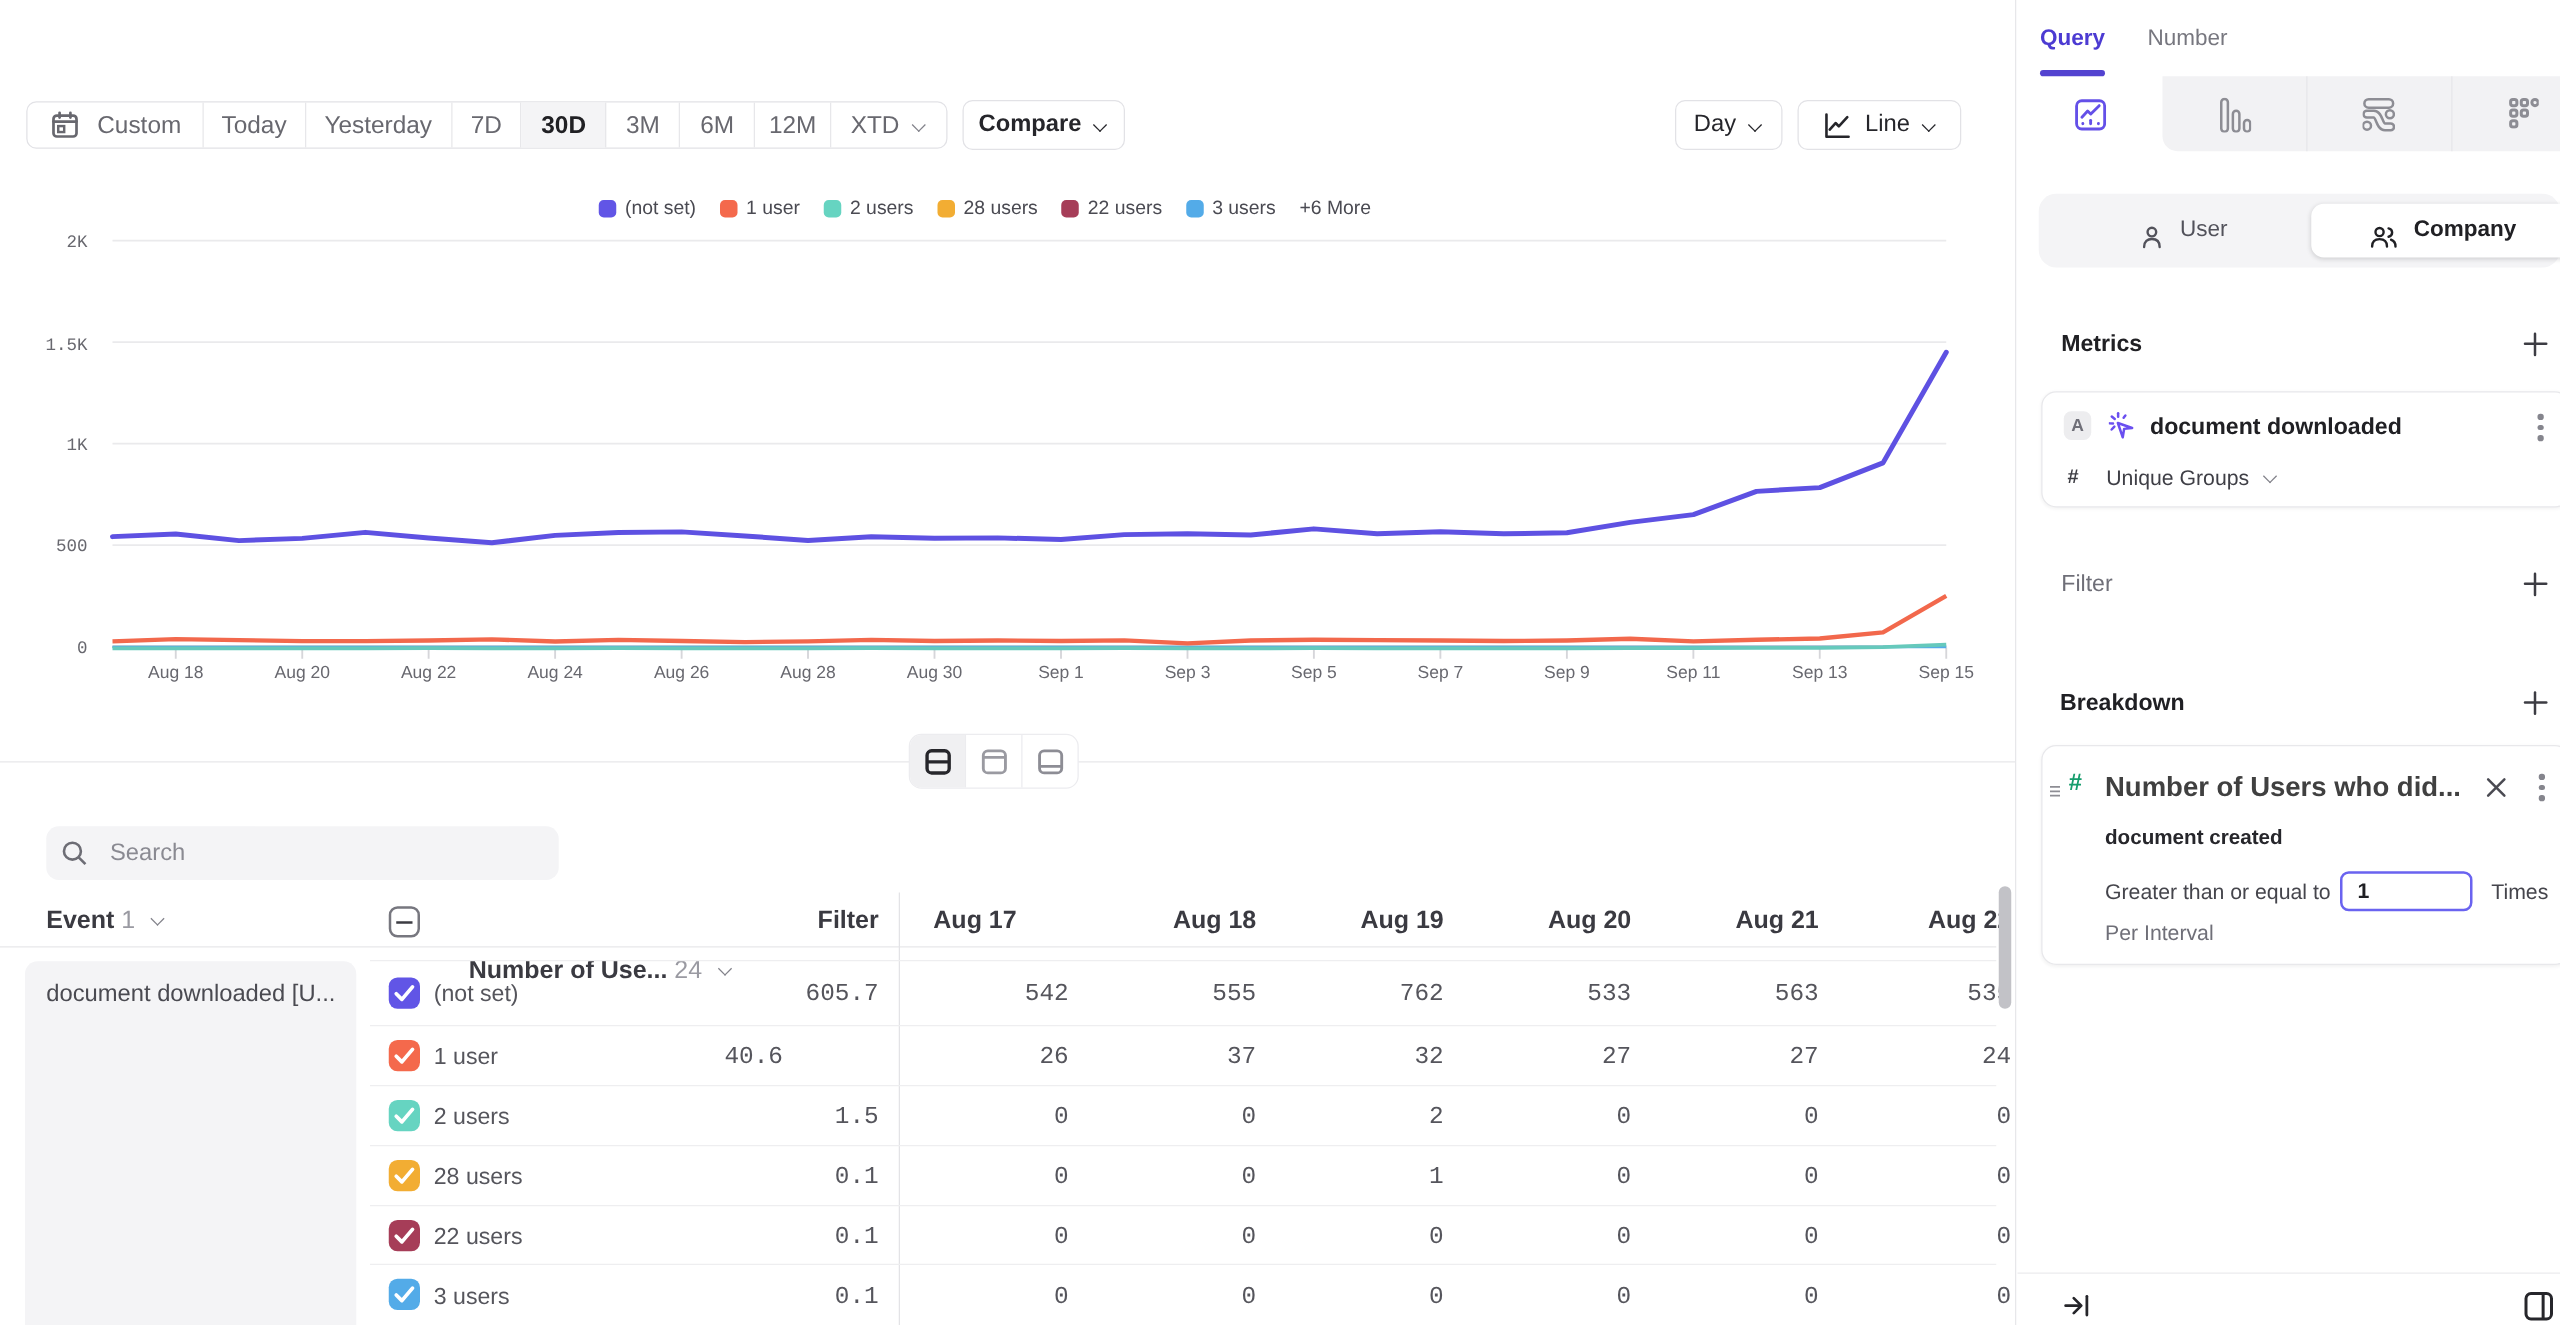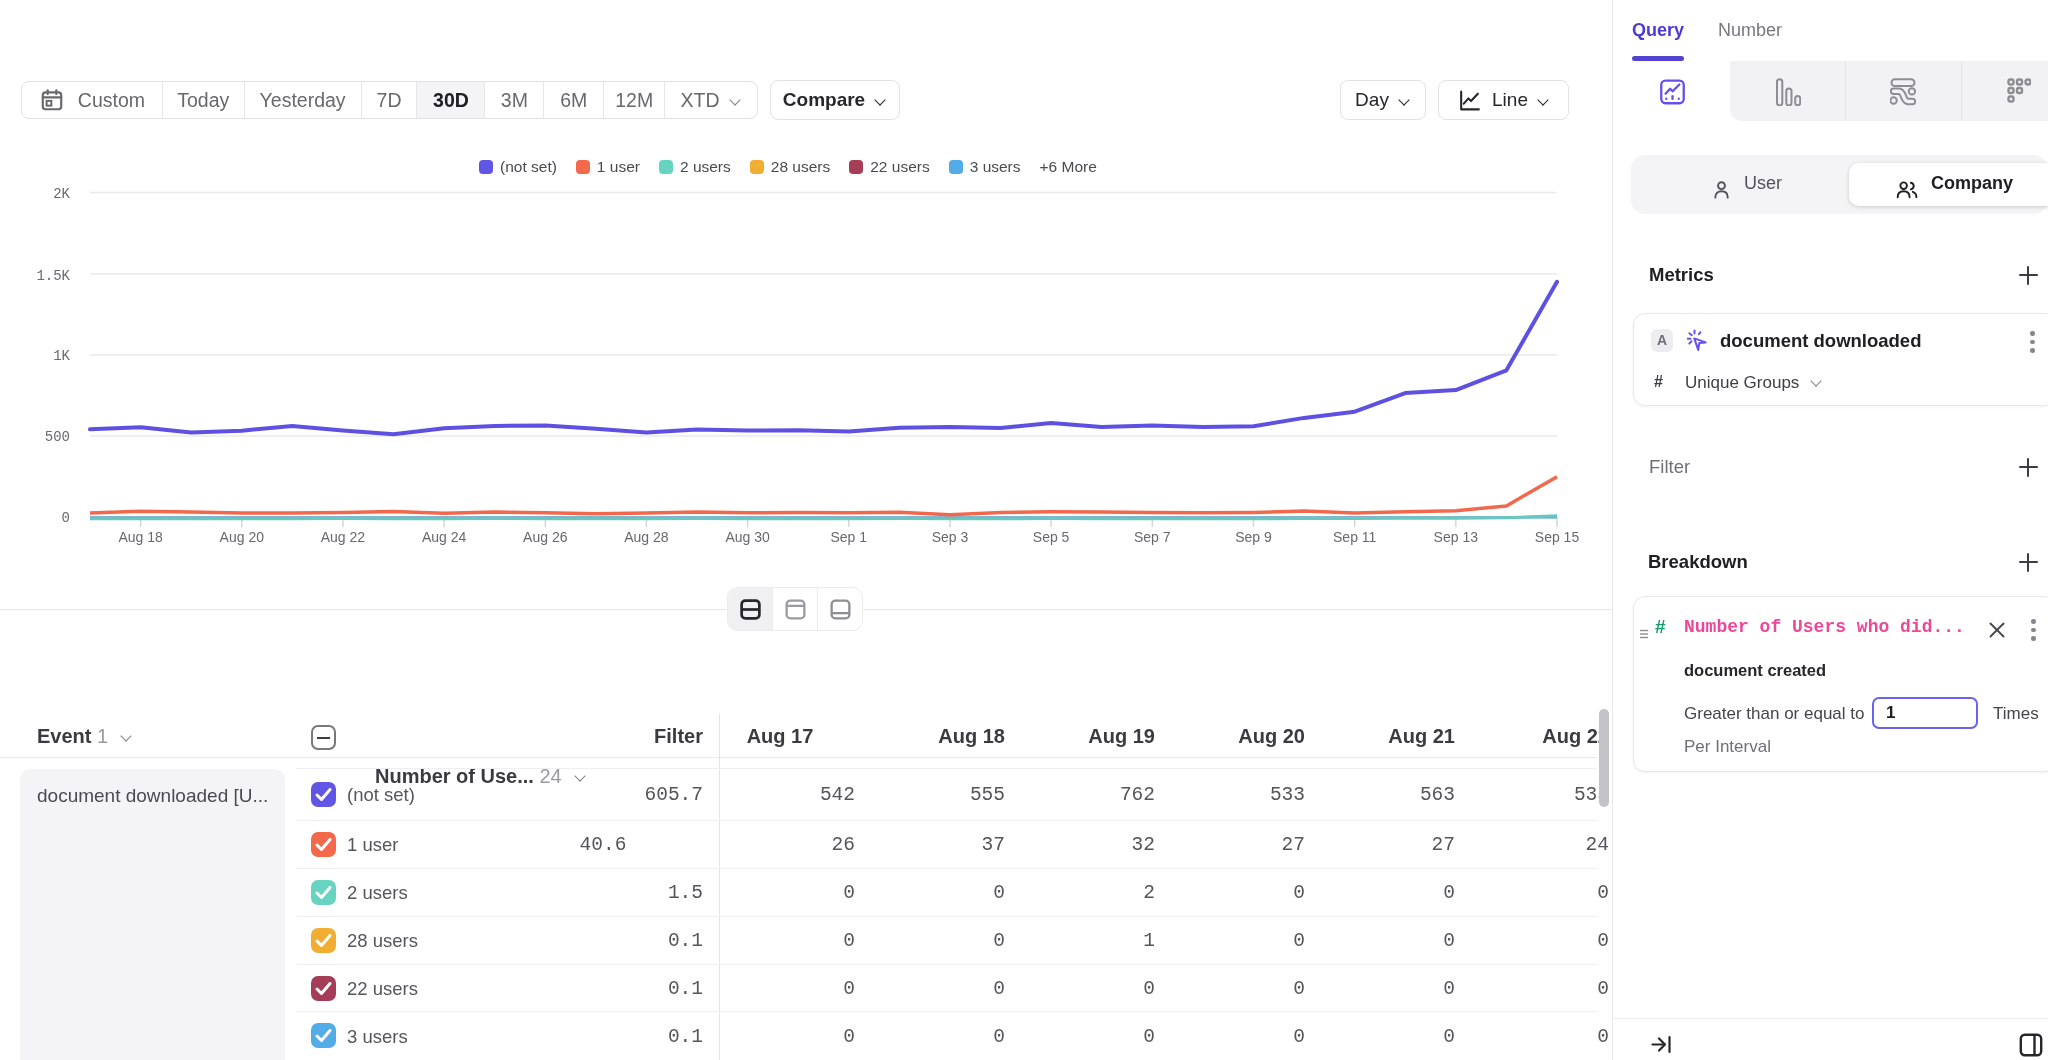--- a/index.html
+++ b/index.html
@@ -177,20 +177,26 @@
           </svg>
         </div>
     <div class="vb">
           <svg width="25" height="25" viewBox="0 0 24 24" fill="none" stroke="#8d8d95" stroke-width="2.2">
             <rect x="3.5" y="3.5" width="17" height="17" rx="3.5"></rect>
             <line x1="3.5" y1="15.5" x2="20.5" y2="15.5"></line>
           </svg>
         </div>
   </div>
 
+  <div id="search"><span style="margin:0 16px 0 10px; display:inline-flex;">
+          <svg width="25" height="25" viewBox="0 0 24 24" fill="none" stroke="#6d6d75" stroke-width="2">
+            <circle cx="10.5" cy="10.5" r="6.5"></circle>
+            <line x1="15.3" y1="15.3" x2="20.5" y2="20.5"></line>
+          </svg>
+        </span>Search</div>
 
   <div class="abs hdrtxt" style="left:37px; top:725px;">Event <span style="color:#9a9aa2; font-weight:400;">1</span><span class="chev gray" style="margin-left:12px;"></span></div>
   <div class="abs" style="left:311px; top:725px; width:25px; height:25px; border:2px solid #77777f; border-radius:7px;">
     <span style="position:absolute; left:4px; top:9.5px; width:13px; height:2.5px; background:#3c3c43;"></span>
   </div>
   <div class="abs hdrtxt" style="left:347px; top:765px;margin-left:28px;">Number of Use... <span style="color:#9a9aa2; font-weight:400;">24</span><span class="chev gray" style="margin-left:12px;"></span></div>
   <div class="abs hdrtxt" style="left:503px; top:725px; width:200px; text-align:right;">Filter</div>
   <div class="abs hdrtxt" style="left:705px; top:725px; width:150px; text-align:center;">Aug 17</div>
   <div class="abs hdrtxt" style="left:855px; top:725px; width:150px; text-align:right;">Aug 18</div>
   <div class="abs hdrtxt" style="left:1005px; top:725px; width:150px; text-align:right;padding-left:20px;">Aug 19</div>
@@ -373,21 +379,21 @@
 
   <div class="abs" style="left:35px; top:551px; font-size:18.5px; font-weight:700;">Breakdown</div>
   <div class="plus" style="left:403px; top:550px;"></div>
   <div class="card" style="top:596px; height:176px;">
     <div class="abs" style="left:5px; top:28px;"><svg width="10" height="10" viewBox="0 0 10 10" stroke="#8d8d94" stroke-width="1.4">
             <line x1="1" y1="1.5" x2="9" y2="1.5"></line>
             <line x1="1" y1="5" x2="9" y2="5"></line>
             <line x1="1" y1="8.5" x2="9" y2="8.5"></line>
           </svg></div>
     <div class="abs" style="left:21px; top:19px; font-size:19px; font-weight:700; color:#169d6d;">#</div>
-    <div class="abs" style="left:50px; top:20px; font-size:18px; font-weight:700; color:#ec4899;font-family:Liberation Mono, monospace;">Number of Users who did...</div>
+    <div class="abs" style="left:50px; top:20px; font-size:22px; font-weight:700; color:#404040;">Number of Users who did...</div>
     <div class="abs" style="left:354px; top:24px;"><svg width="18" height="18" viewBox="0 0 18 18" stroke="#4a4a52" stroke-width="2" stroke-linecap="round">
             <line x1="2.5" y1="2.5" x2="15.5" y2="15.5"></line>
             <line x1="15.5" y1="2.5" x2="2.5" y2="15.5"></line>
           </svg></div>
     <div class="dots3" style="left:397px; top:22px;">
           <i></i>
           <i></i>
           <i></i>
         </div>
     <div class="abs" style="left:50px; top:64px; font-size:16.5px; font-weight:700; color:#26262b;">document created</div>

